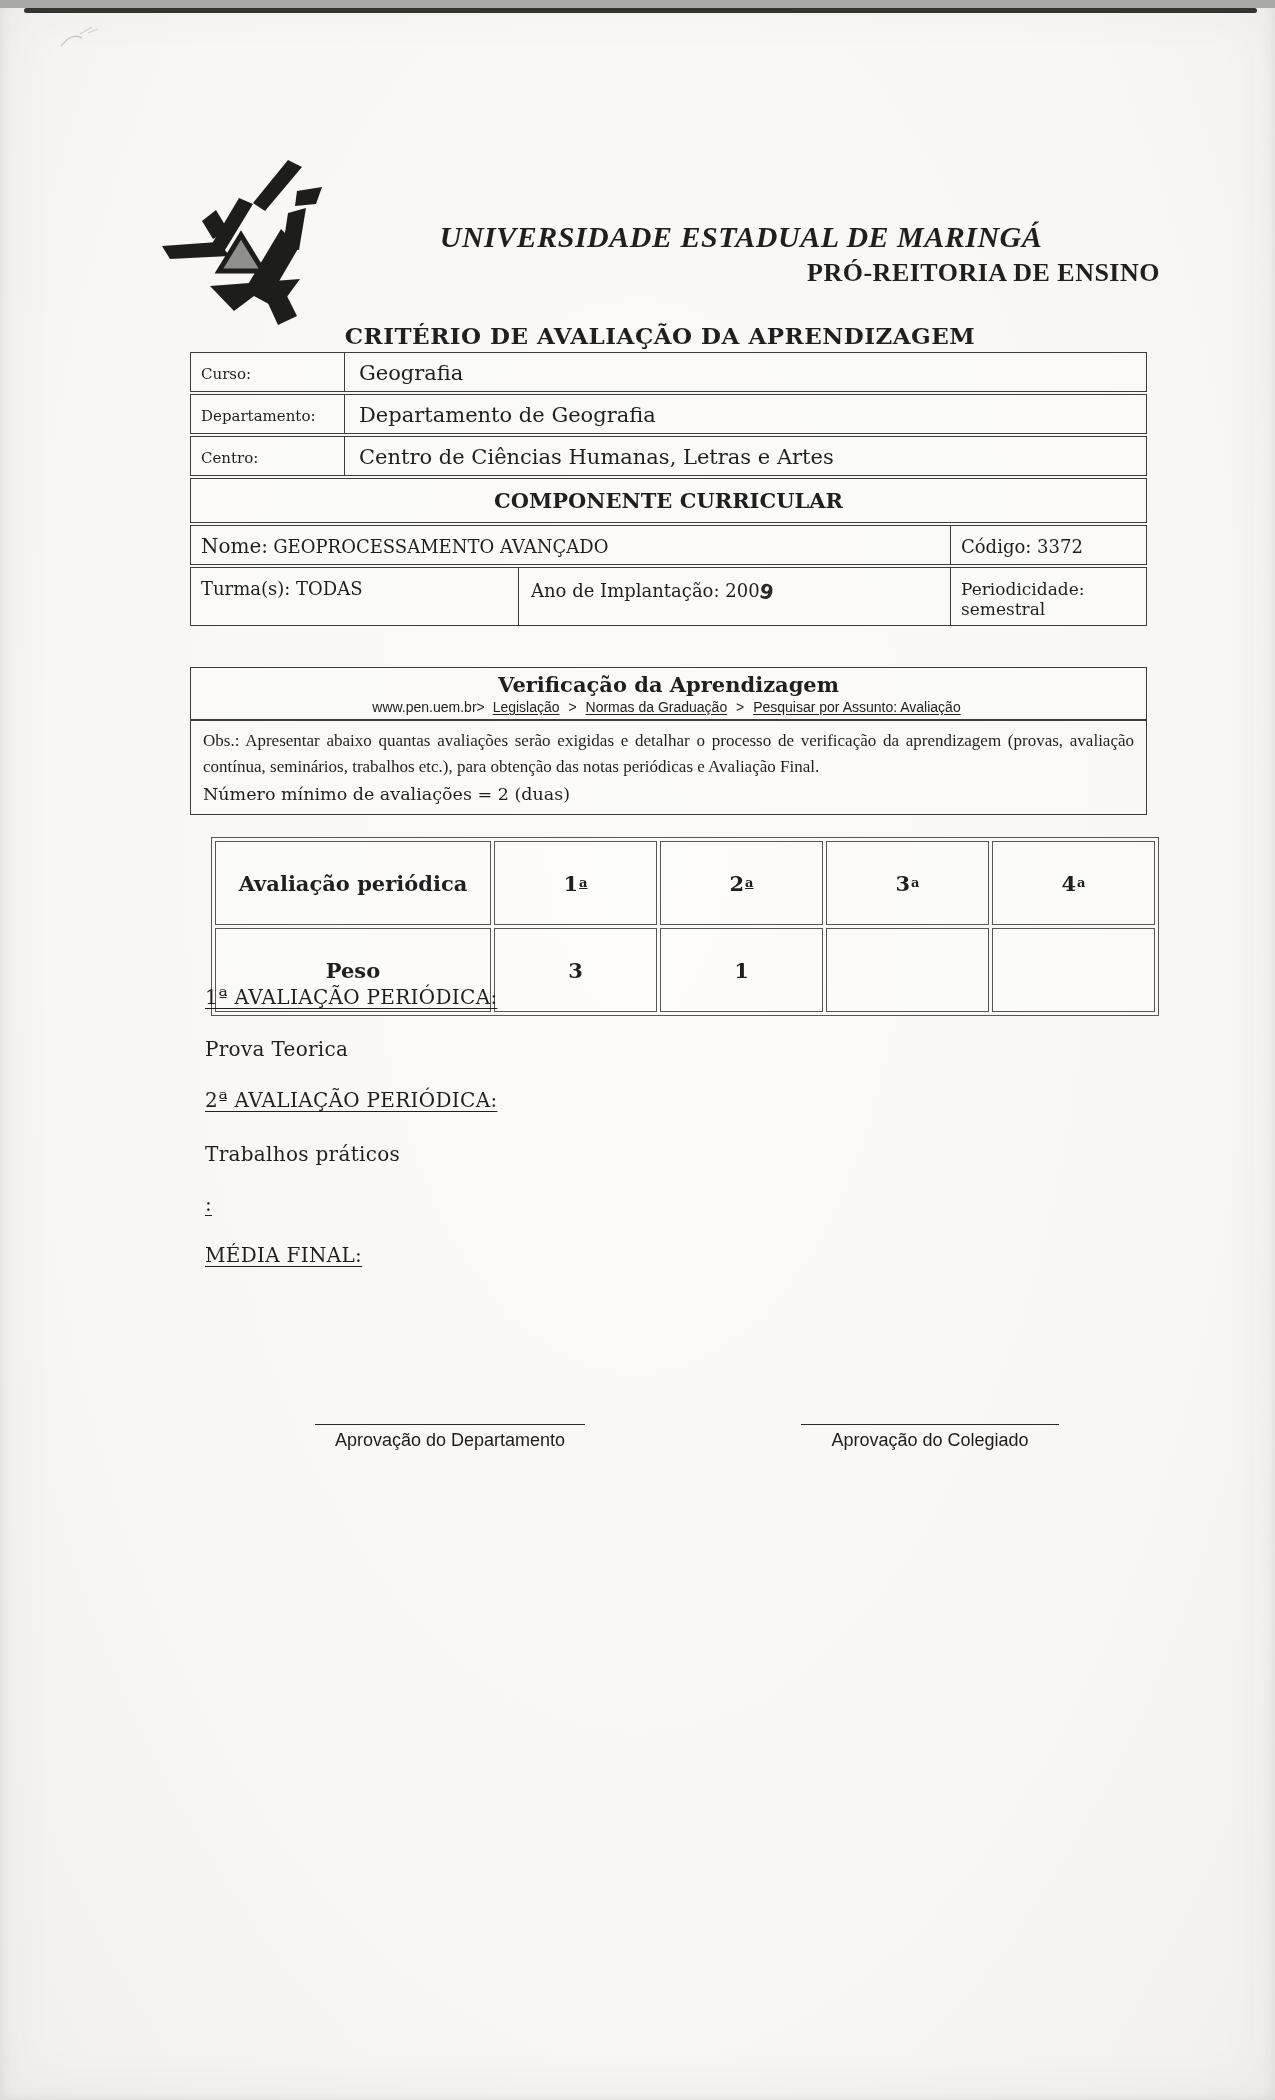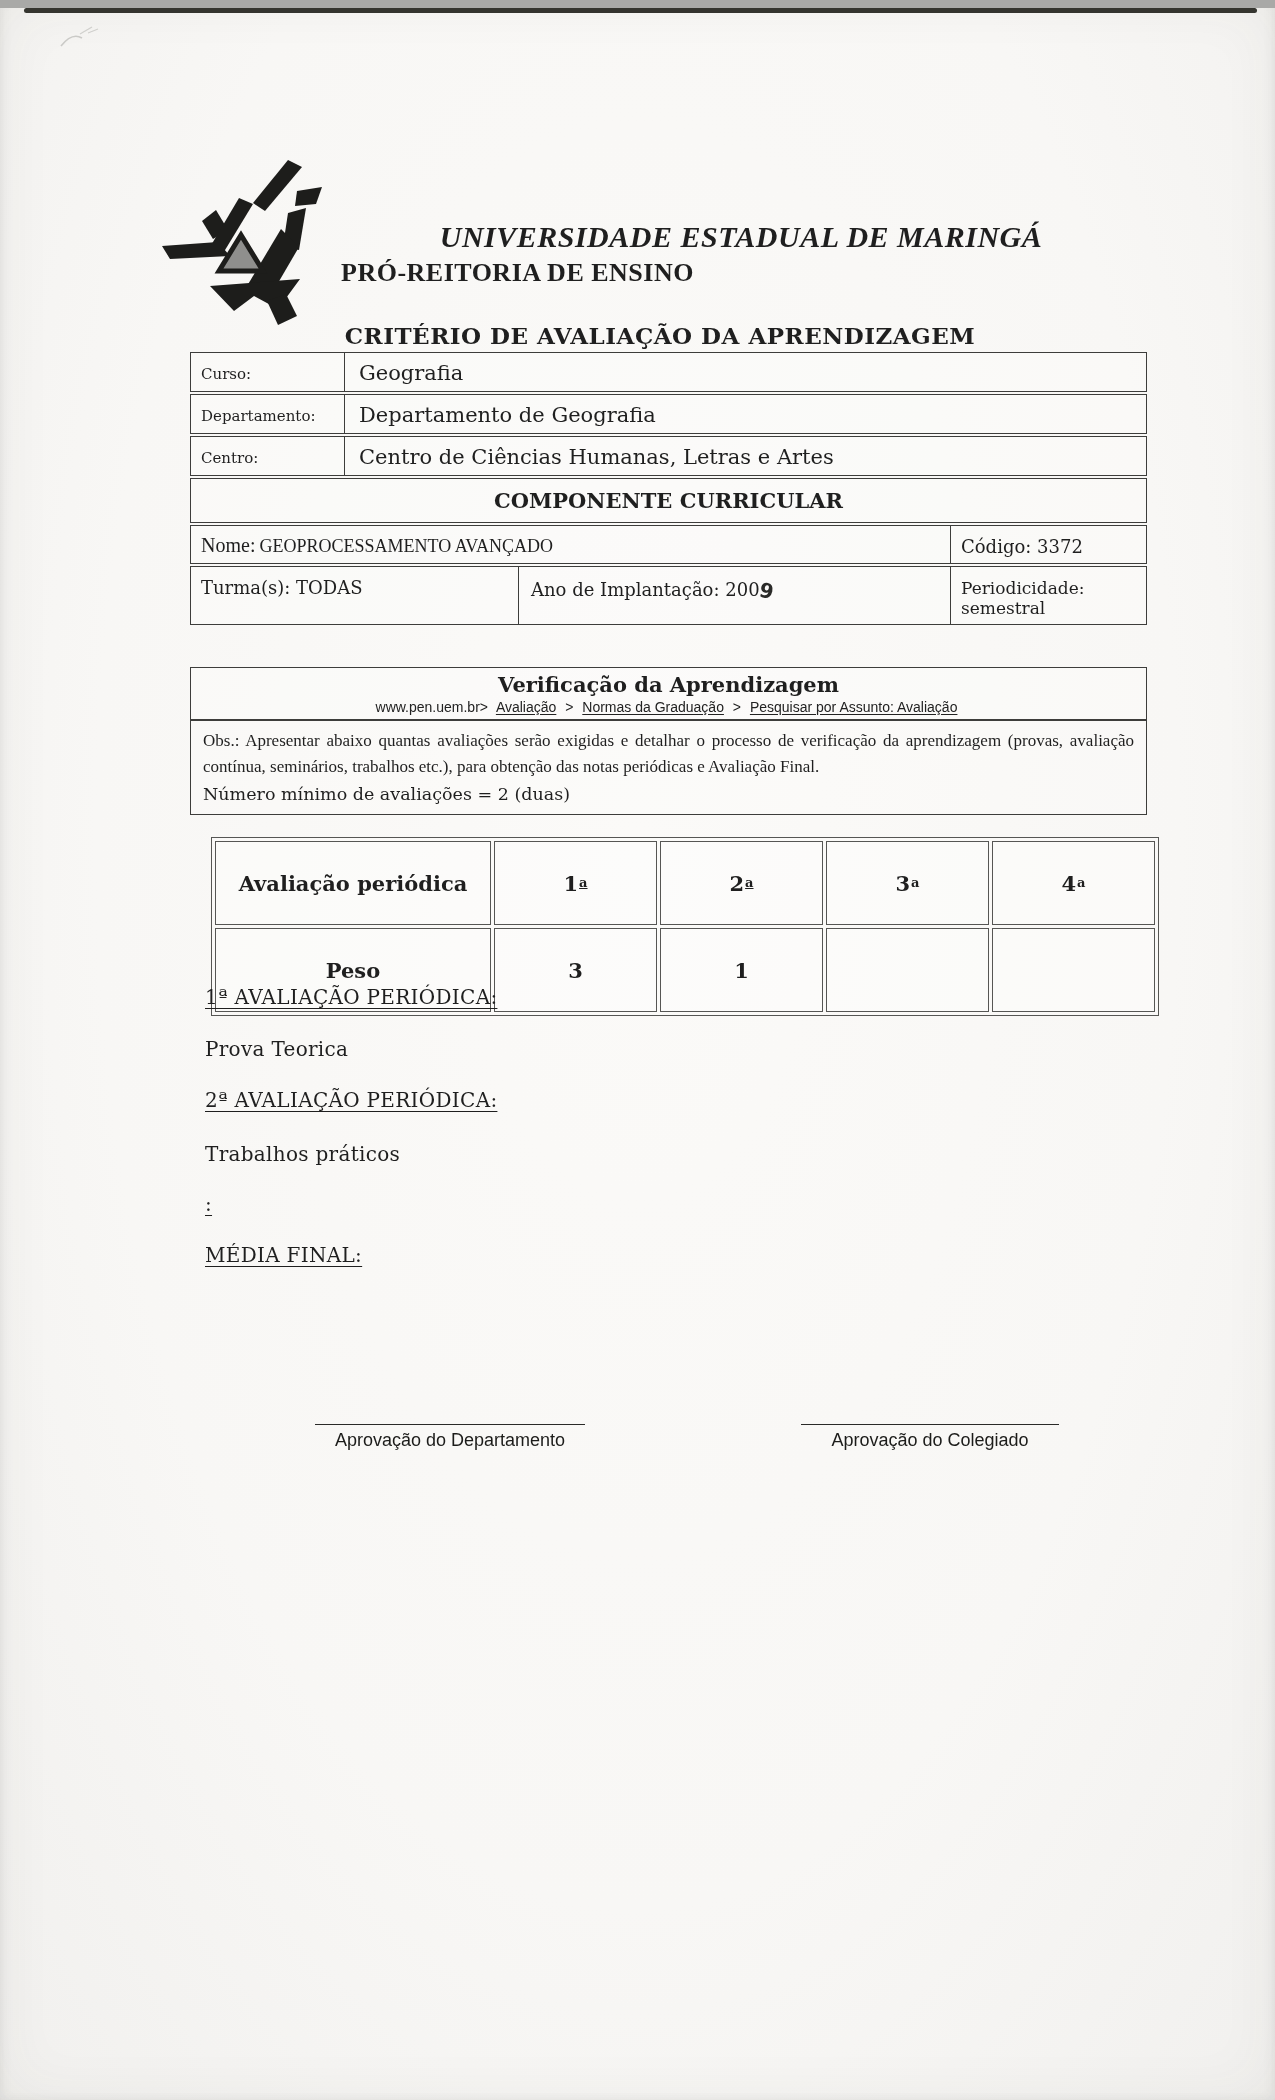--- a/index.html
+++ b/index.html
@@ -11,32 +11,32 @@
     font-family:"DejaVu Serif", serif; color:#1f1f1f; overflow:hidden;
   }
   
   .scan-strip{position:absolute;left:0;top:0;width:100%;height:8px;background:#a9a9a7;}
   .scan-line{position:absolute;left:24px;right:18px;top:8px;height:5px;background:#35352f;border-radius:3px;}
   .pencil-mark{position:absolute;left:58px;top:24px;width:46px;height:26px;opacity:.55;}
   
   .logo{position:absolute;left:150px;top:158px;width:180px;height:175px;}
   .h-line1{position:absolute;left:341px;top:220px;width:800px;text-align:center;
     font-family:"Liberation Serif",serif;font-weight:bold;font-size:30px;letter-spacing:.5px;font-style:italic;}
-  .h-line2{position:absolute;left:341px;top:258px;width:800px;text-align:left;
+  .h-line2{position:absolute;left:360px;top:258px;width:800px;text-align:right;
     font-family:"Liberation Serif",serif;font-weight:bold;font-size:26px;letter-spacing:.5px;}
   .doc-title{position:absolute;left:190px;top:322px;width:940px;text-align:center;
     font-weight:bold;font-size:23px;letter-spacing:.5px;}
   
   .itable{position:absolute;left:190px;top:352px;width:957px;}
   .irow{display:flex;border:1.6px solid #3d3d3b;background:rgba(255,255,255,.25);margin-bottom:2px;box-sizing:border-box;}
   .icell-label{width:154px;border-right:1.6px solid #3d3d3b;box-sizing:border-box;
     font-size:15px;padding:12px 8px 8px 10px;}
   .icell-value{flex:1;font-size:21px;padding:8px 8px 6px 14px;}
   .irow-comp{display:block;text-align:center;font-weight:bold;font-size:21px;padding:9px 12px;}
-  .cell-nome{flex:1;padding:8px 8px 6px 10px;box-sizing:border-box;font-family:Liberation Serif, serif;}
+  .cell-nome{flex:1;padding:8px 8px 6px 10px;box-sizing:border-box;}
   .nome-label{font-size:20px;}
   .nome-value{font-size:18px;}
   .cell-codigo{width:196px;border-left:1.6px solid #3d3d3b;box-sizing:border-box;font-size:18px;padding:10px 8px 6px 10px;}
   .cell-turma{width:328px;border-right:1.6px solid #3d3d3b;box-sizing:border-box;font-size:18px;padding:10px 8px 6px 10px;}
   .cell-ano{flex:1;font-size:18px;padding:10px 8px 6px 12px;}
   .cell-period{width:196px;border-left:1.6px solid #3d3d3b;box-sizing:border-box;font-size:17px;padding:11px 6px 6px 10px;}
   .hand9{display:inline-block;font-family:"DejaVu Sans",sans-serif;font-weight:600;font-size:1.12em;
     transform:rotate(12deg) translateY(2px);color:#2a2a28;}
   
   .vbox{position:absolute;left:190px;top:667px;width:957px;}
@@ -126,21 +126,21 @@
       </div>
       <div class="cell-period">Periodicidade: semestral</div>
     </div>
   </div>
 
   <div class="vbox">
     <div class="vhead">
       <div class="vtitle">Verificação da Aprendizagem</div>
       <div class="vlink">
         <span>www.pen.uem.br&gt;</span>
-        <span class="bc-link">Avaliação</span>
+        <span class="bc-link">Legislação</span>
         <span class="bc-sep">&gt;</span>
         <span class="bc-link">Normas da Graduação</span>
         <span class="bc-sep">&gt;</span>
         <span class="bc-link">Pesquisar por Assunto: Avaliação</span>
       </div>
     </div>
     <div class="vbody">
       <div class="vobs">Obs.: Apresentar abaixo quantas avaliações serão exigidas e detalhar o processo de verificação da aprendizagem (provas, avaliação contínua, seminários, trabalhos etc.), para obtenção das notas periódicas e Avaliação Final.</div>
       <div class="vmin">Número mínimo de avaliações = 2 (duas)</div>
     </div>

